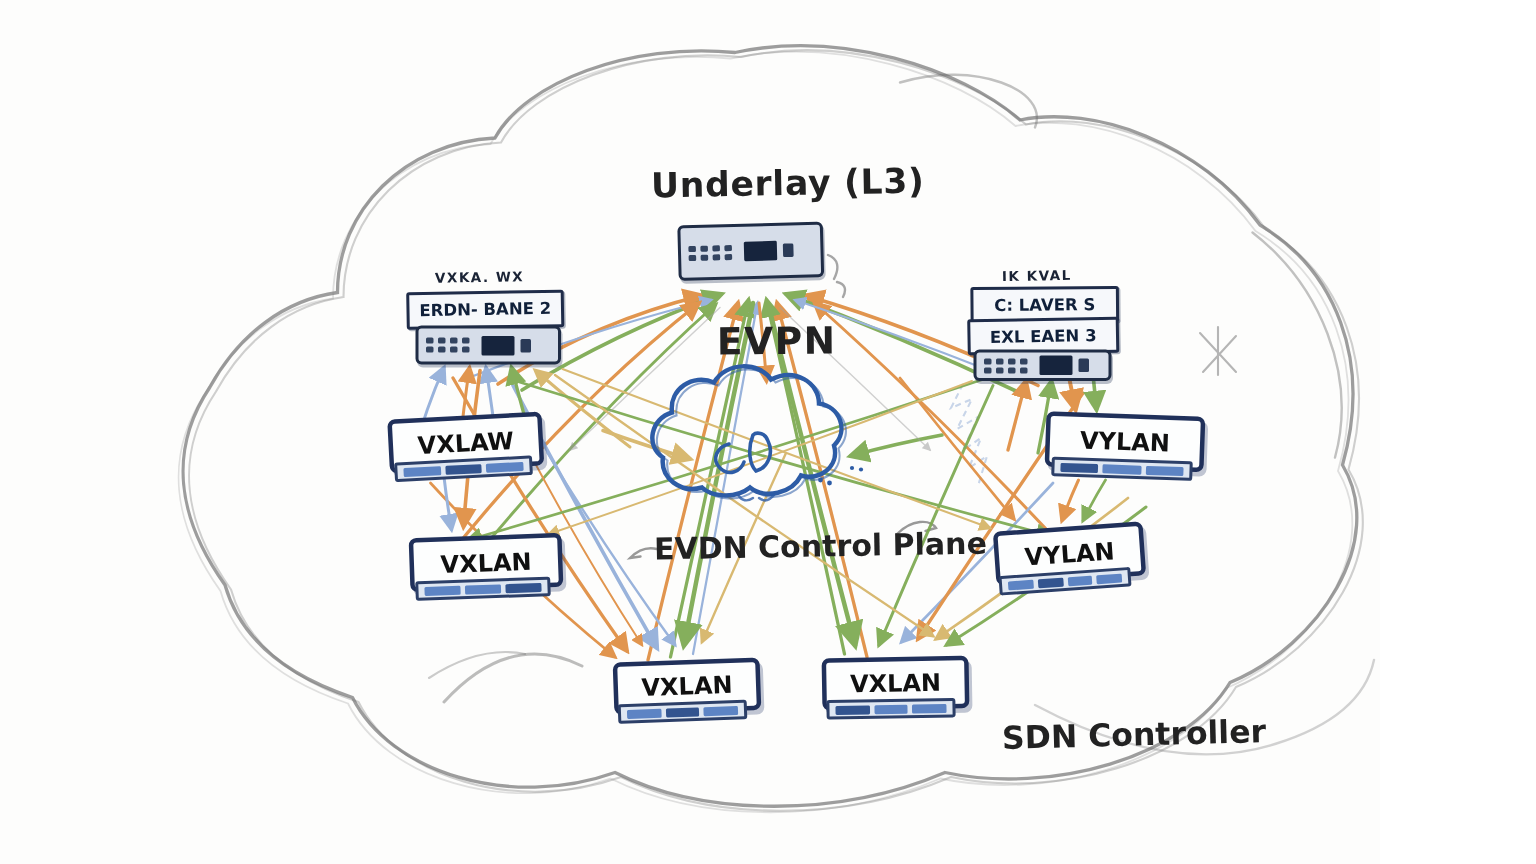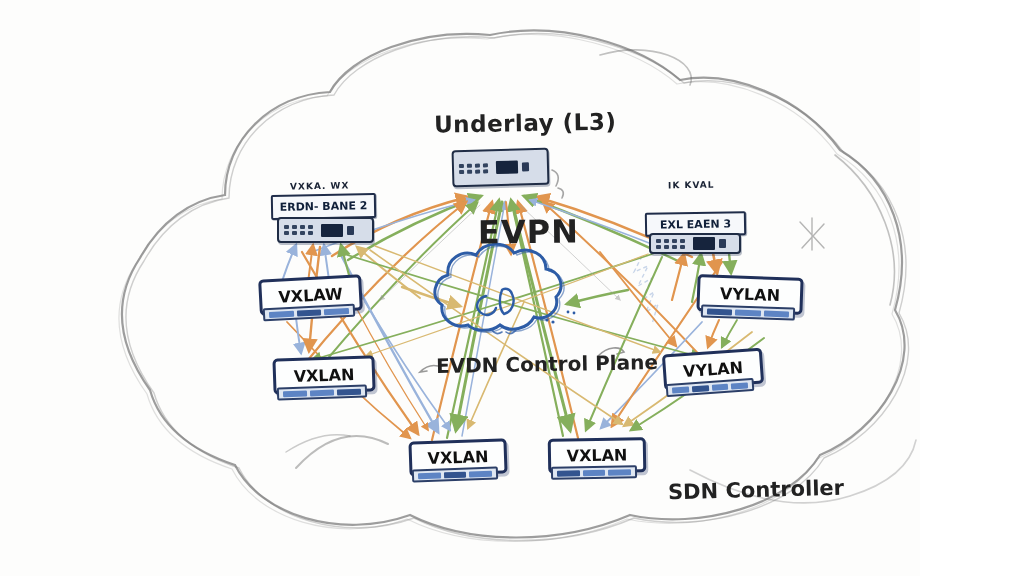--- a/index.html
+++ b/index.html
@@ -1,21 +1,21 @@
 <!DOCTYPE html>
 <html><head>
 <meta charset="utf-8">
 <style>
   html,body{margin:0;padding:0;background:#ffffff;}
   .stage{position:relative;width:920px;height:576px;background:#fdfdfc;overflow:hidden;
          font-family:"DejaVu Sans",sans-serif;color:#1c1c1c;}
   .layer{position:absolute;left:0;top:0;width:1024px;height:576px;}
   .lbl{position:absolute;white-space:nowrap;font-weight:bold;color:#222;}
   .title{font-size:23px;transform:rotate(-1deg);letter-spacing:.5px;}
-  .evpn{font-size:32px;transform:rotate(-.5deg);letter-spacing:1px;text-align:right;}
+  .evpn{font-size:25px;transform:rotate(-.5deg);letter-spacing:1px;text-align:right;}
   .cp{font-size:20px;transform:rotate(-1deg);}
   .sdn{font-size:21px;transform:rotate(-1.5deg);}
   .scribble{font-size:9px;letter-spacing:1px;color:#1a2335;transform:rotate(-1deg);}
   .tagbox{position:absolute;background:#f6f8fb;border:2.5px solid #1f2c49;border-radius:2px;
           display:flex;align-items:center;justify-content:center;font-weight:bold;
           font-size:11px;color:#10203a;box-shadow:1px 1px 0 rgba(30,45,80,.35);}
   .nodebox{position:absolute;background:#fdfefe;border:3px solid #20305a;border-radius:5px;
            display:flex;align-items:center;justify-content:center;font-weight:bold;
            font-size:16px;color:#101010;box-shadow:2px 3px 0 rgba(35,55,100,.28);}
   .strip{position:absolute;background:#dfe7f2;border:2px solid #2c3f68;border-radius:2px;
@@ -182,20 +182,21 @@
         <span class="port"></span>
         <span class="port"></span>
         <span class="port"></span>
         <span class="port"></span>
       </span>
     <span class="screen"></span>
     <span class="knob"></span>
   </div>
 
   <div class="lbl scribble" style="left:668px;top:180px;text-align:center;">IK KVAL</div>
+  <div class="tagbox" style="left:647px;top:191px;width:95px;height:20px;transform:rotate(-.5deg);">C: LAVER S</div>
   <div class="tagbox" style="left:645px;top:212px;width:97px;height:20px;transform:rotate(-1deg);">EXL EAEN 3</div>
   <div class="device" style="left:649px;top:233px;width:92px;height:21px;">
     <span class="ports">
         <span class="port"></span>
         <span class="port"></span>
         <span class="port"></span>
         <span class="port"></span>
         <span class="port"></span>
         <span class="port"></span>
         <span class="port"></span>

